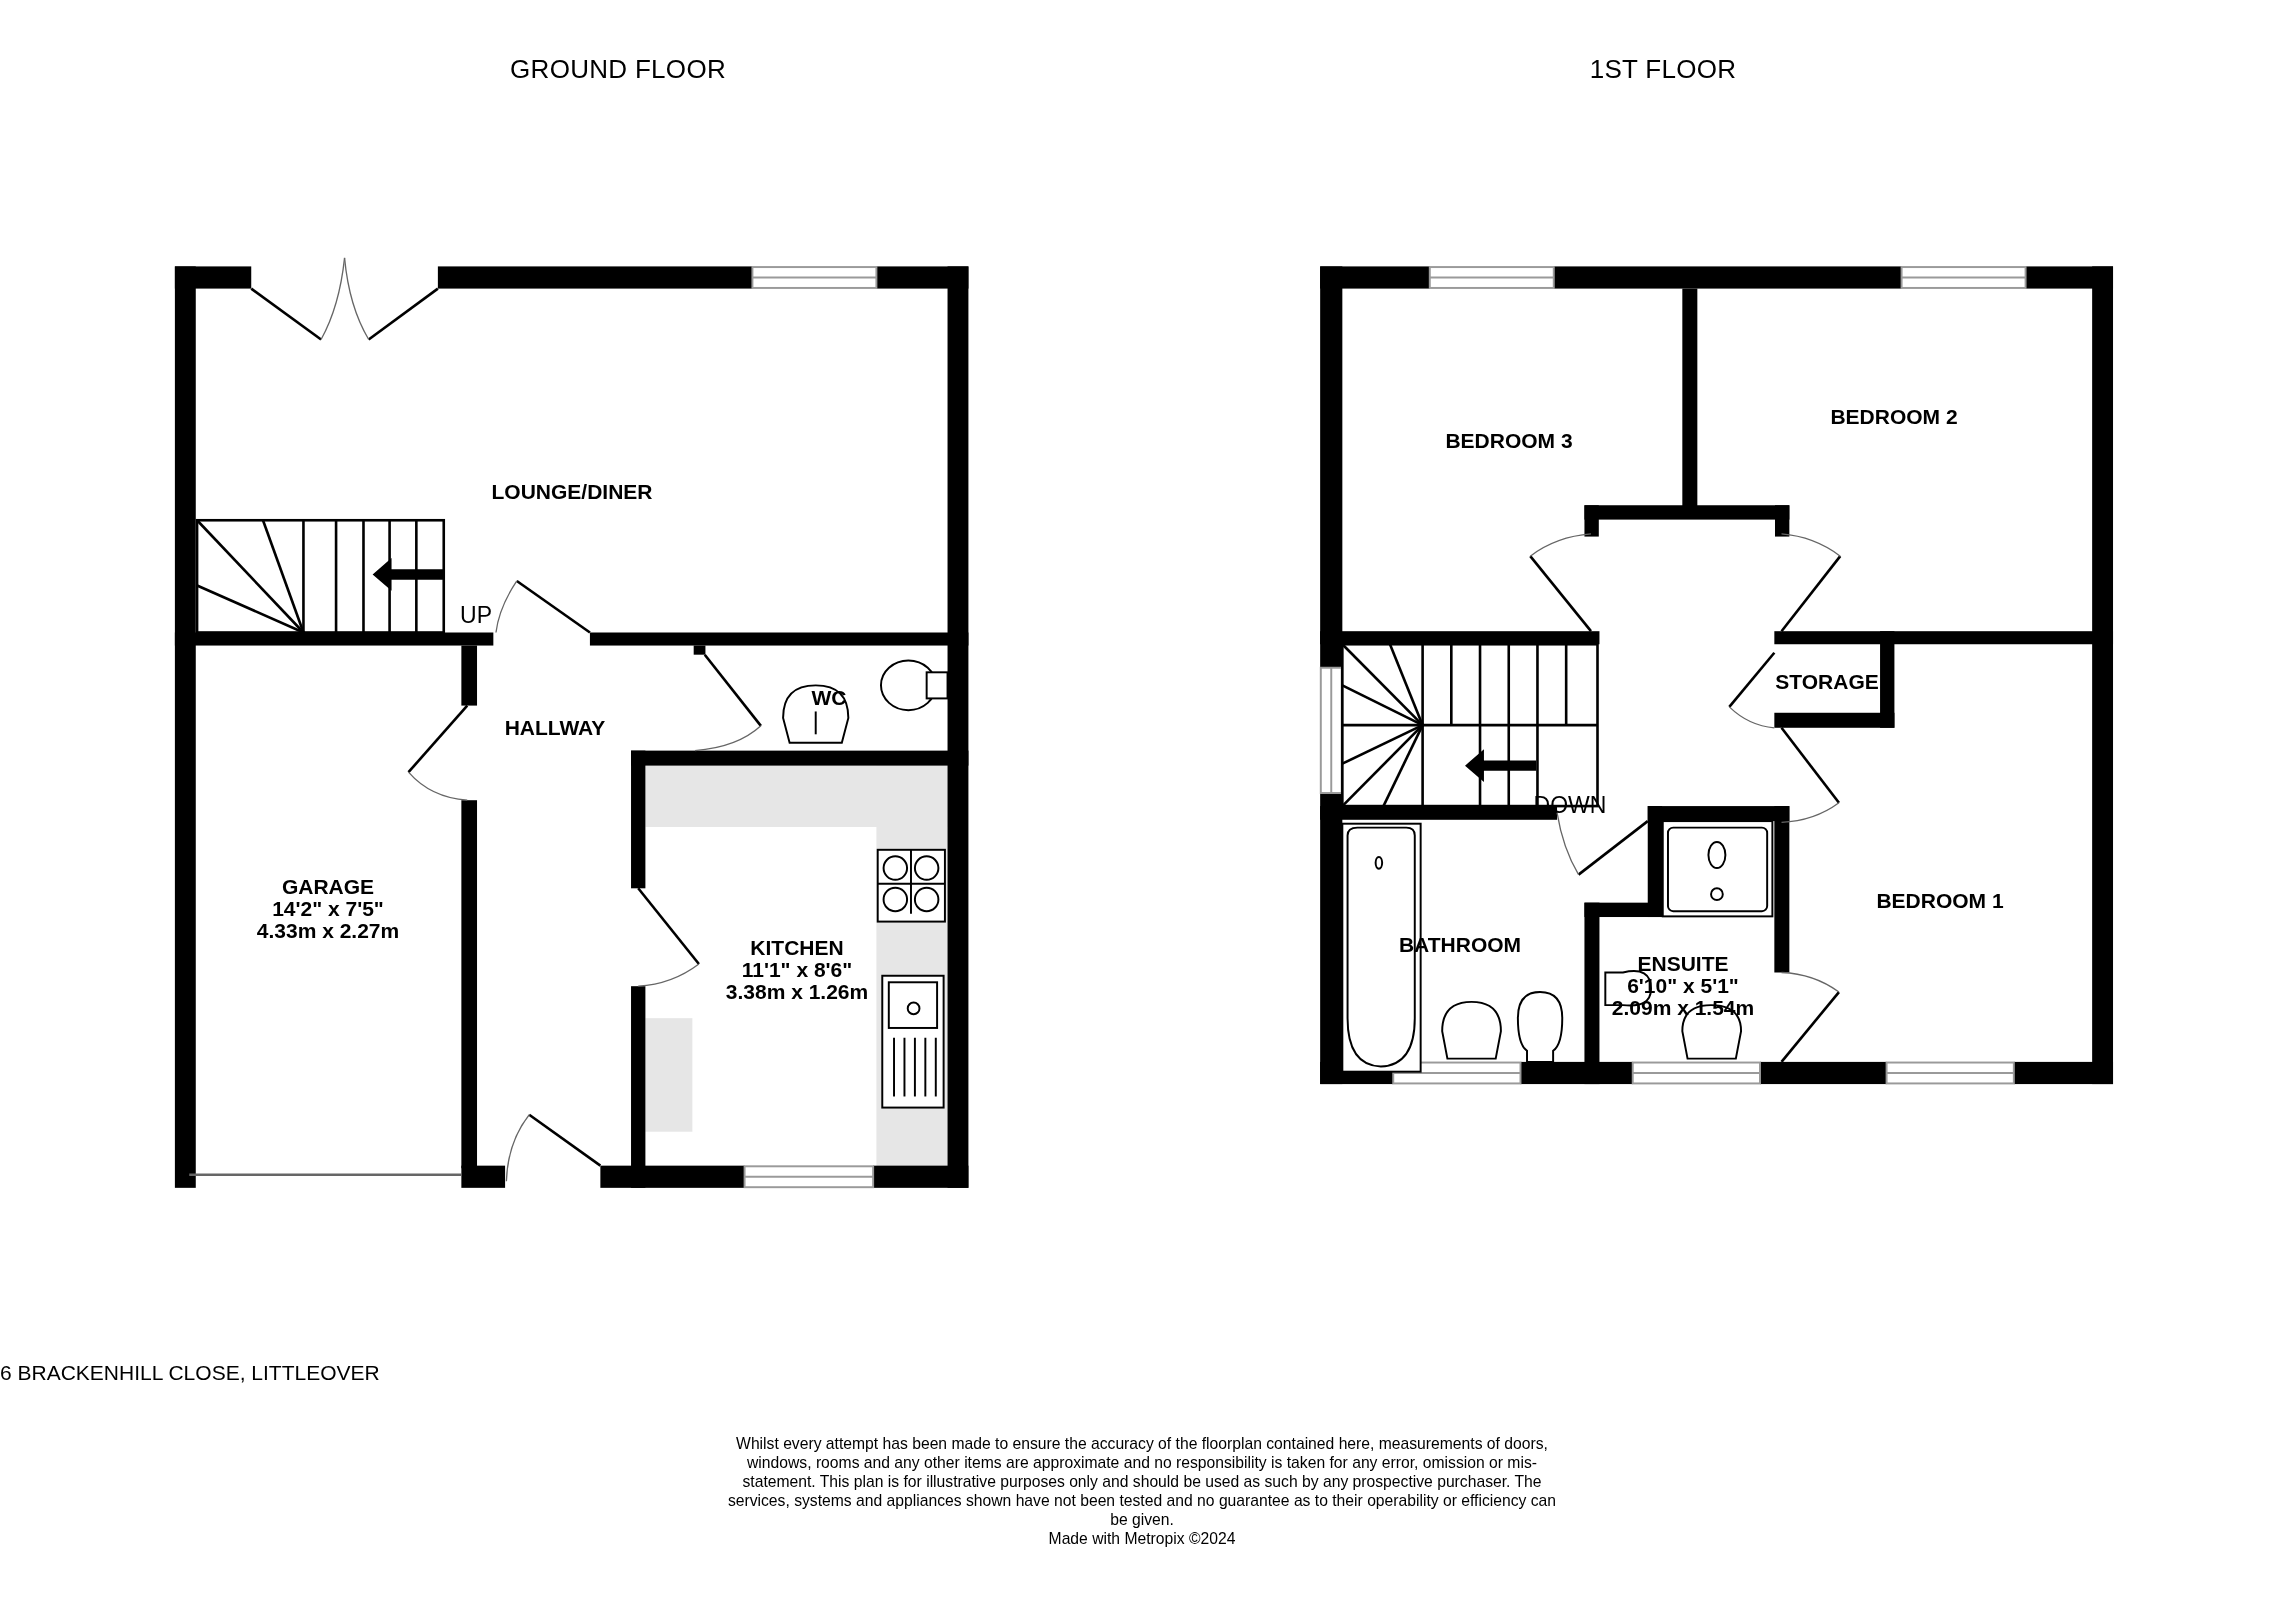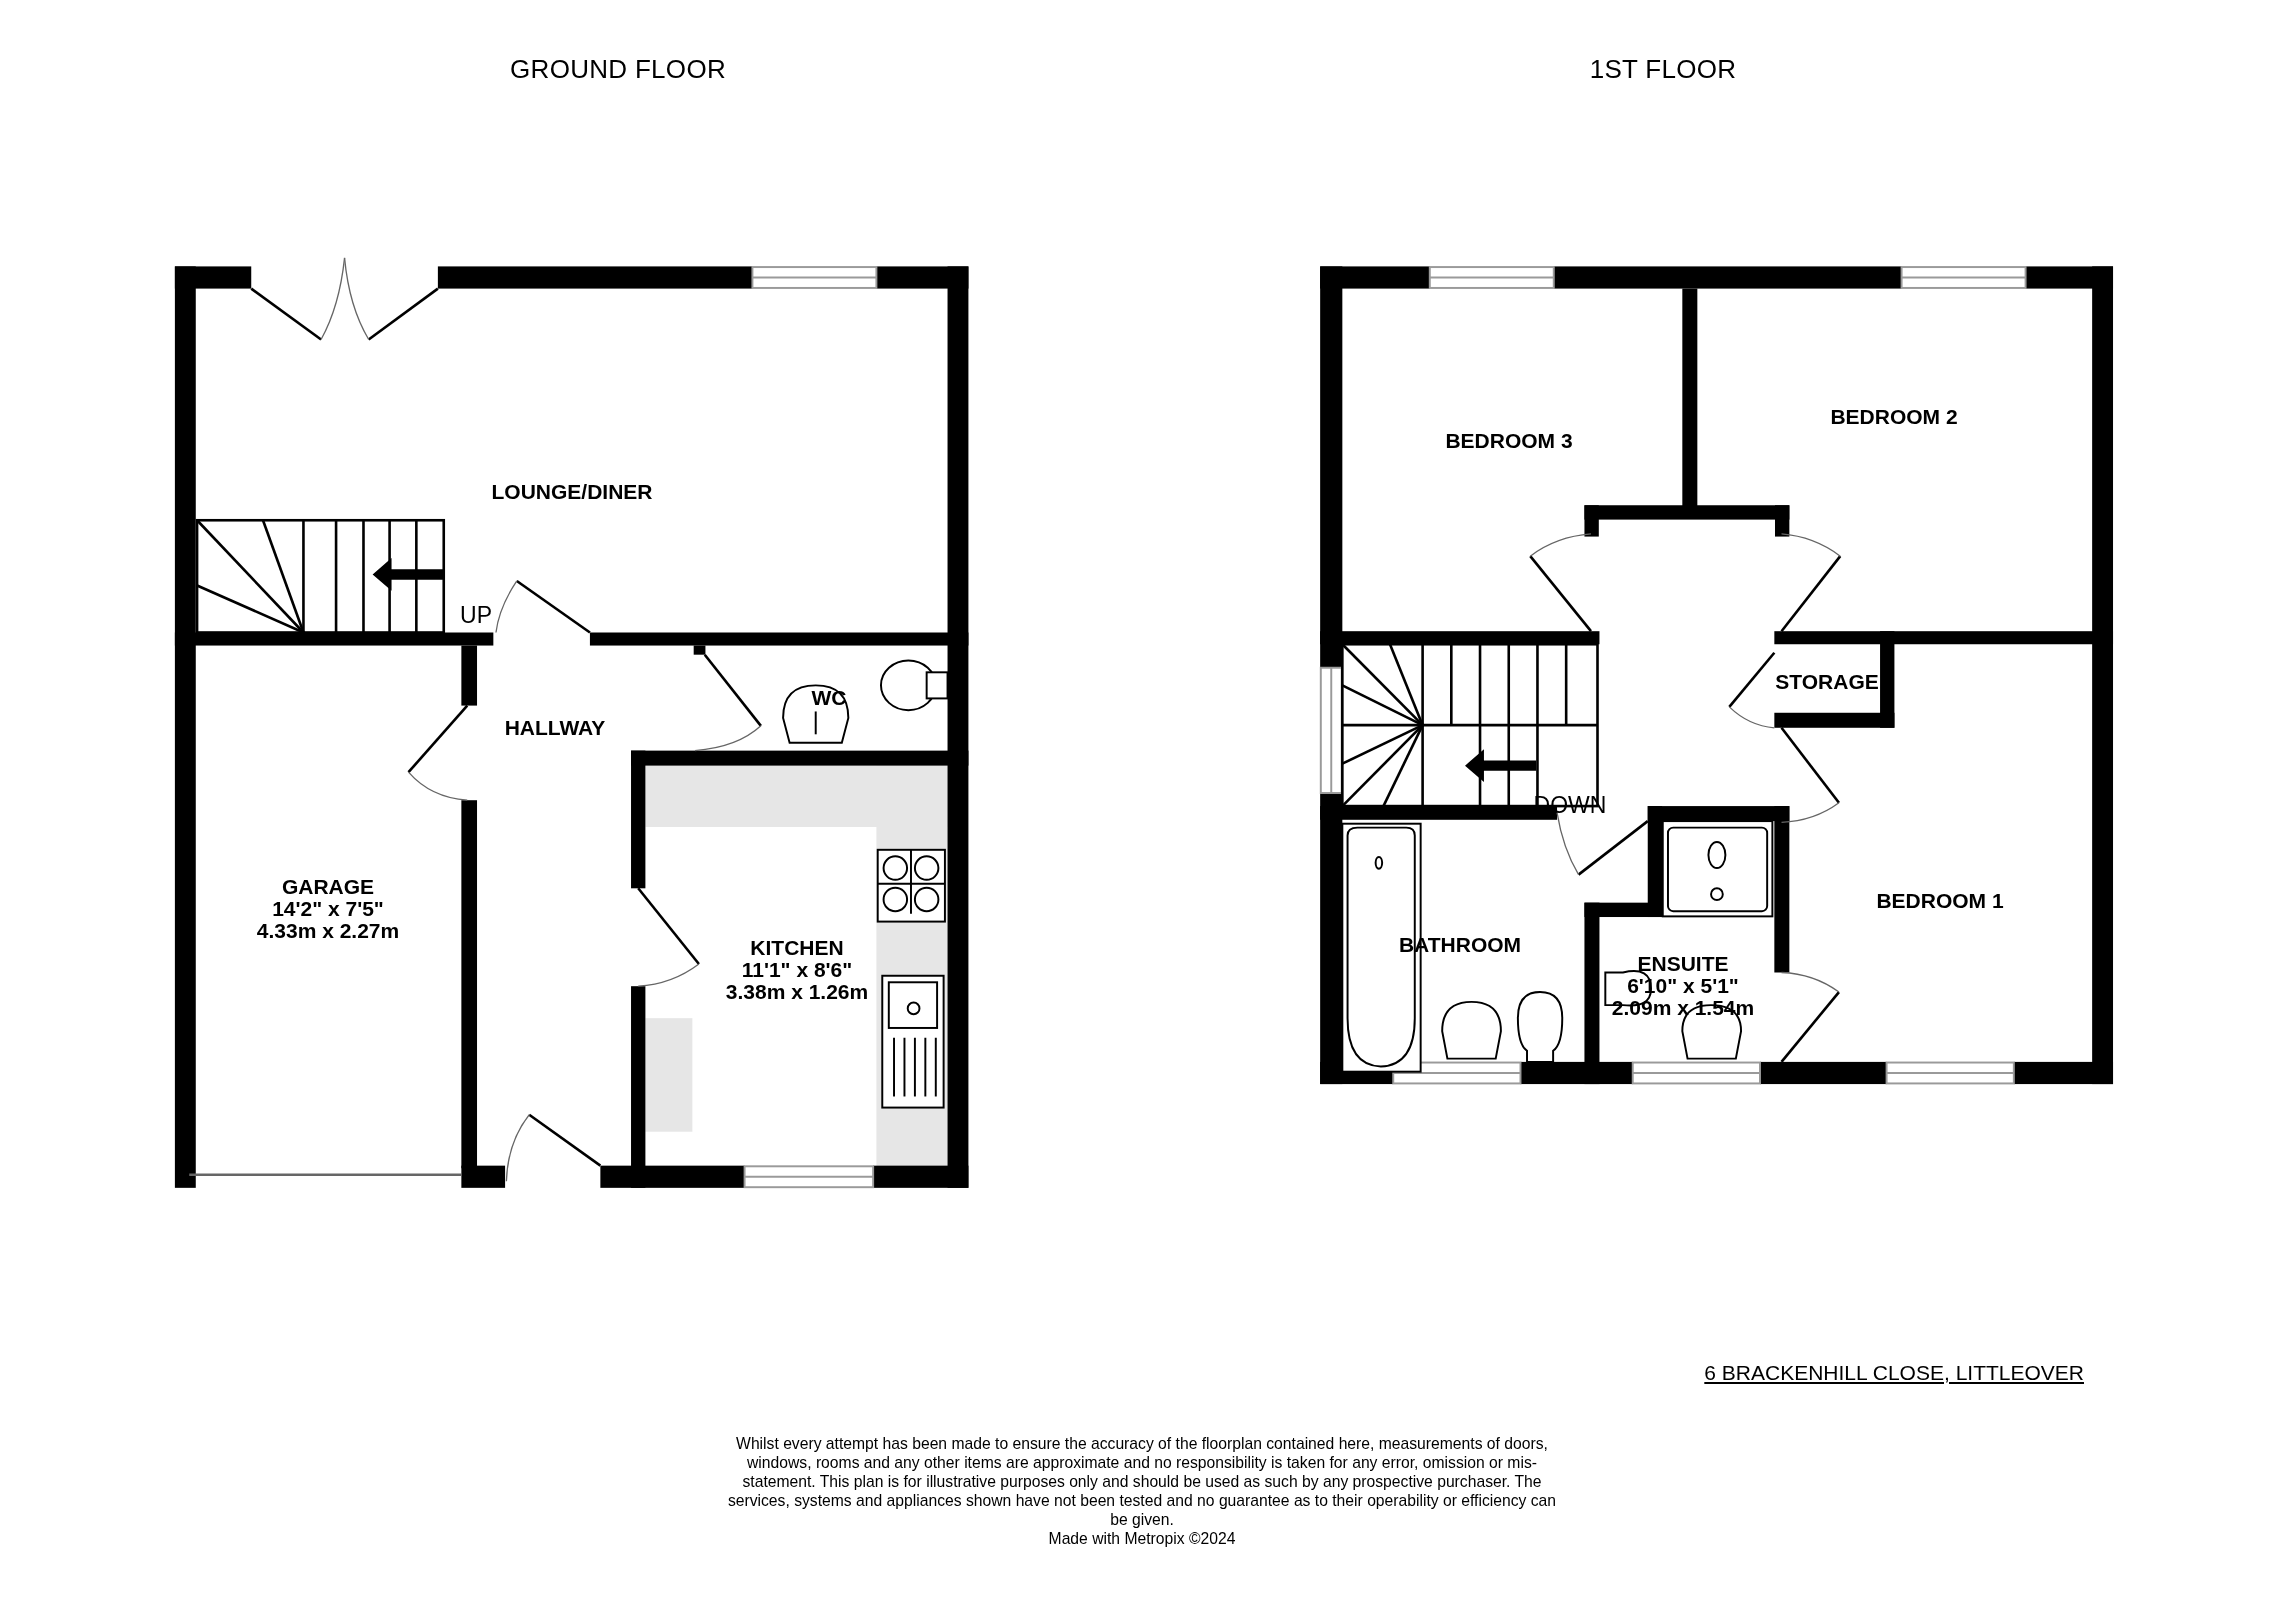--- a/index.html
+++ b/index.html
@@ -2,21 +2,21 @@
 <html style="font-size:10.4px"><head>
 <meta charset="utf-8">
 <style>
   html, body { margin: 0; padding: 0; background: #ffffff; }
   body { width: 2284px; height: 1620px; position: relative; overflow: hidden; font-family: "Liberation Sans", sans-serif; color: #000; }
   svg.plan { position: absolute; left: 0; top: 0; width: 2284px; height: 1620px; }
   .floor-title { position: absolute; font-size: 26px; font-weight: normal; letter-spacing: 0.3px; text-align: center; width: 392px; }
   .room-label { position: absolute; font-weight: bold; font-size: 21px; text-align: center; line-height: 22px; transform: translateX(-50%); white-space: nowrap; }
   .room-label .dim { display: block; }
   .small-label { position: absolute; font-size: 23px; transform: translateX(-50%); white-space: nowrap; margin-top: 36px; }
-  .address { position: absolute; left: 0; width: 2084px; top: 1361px; text-align: right; font-size: 21px; text-decoration: underline; }
+  .address { position: absolute; left: 0; width: 2084px; top: 1361px; text-align: left; font-size: 21px; }
   .disclaimer { position: absolute; left: 718px; width: 848px; top: 1434px; text-align: center; font-size: 15.7px; line-height: 19px; }
 </style>
 </head>
 <body>
 
 <div class="floor-title" style="left:334px; top:54px;text-align:right;">GROUND FLOOR</div>
 <div class="floor-title" style="left:1467px; top:54px;">1ST FLOOR</div>
 
 <svg class="plan" viewBox="0 0 3500 2482" xmlns="http://www.w3.org/2000/svg">
 

